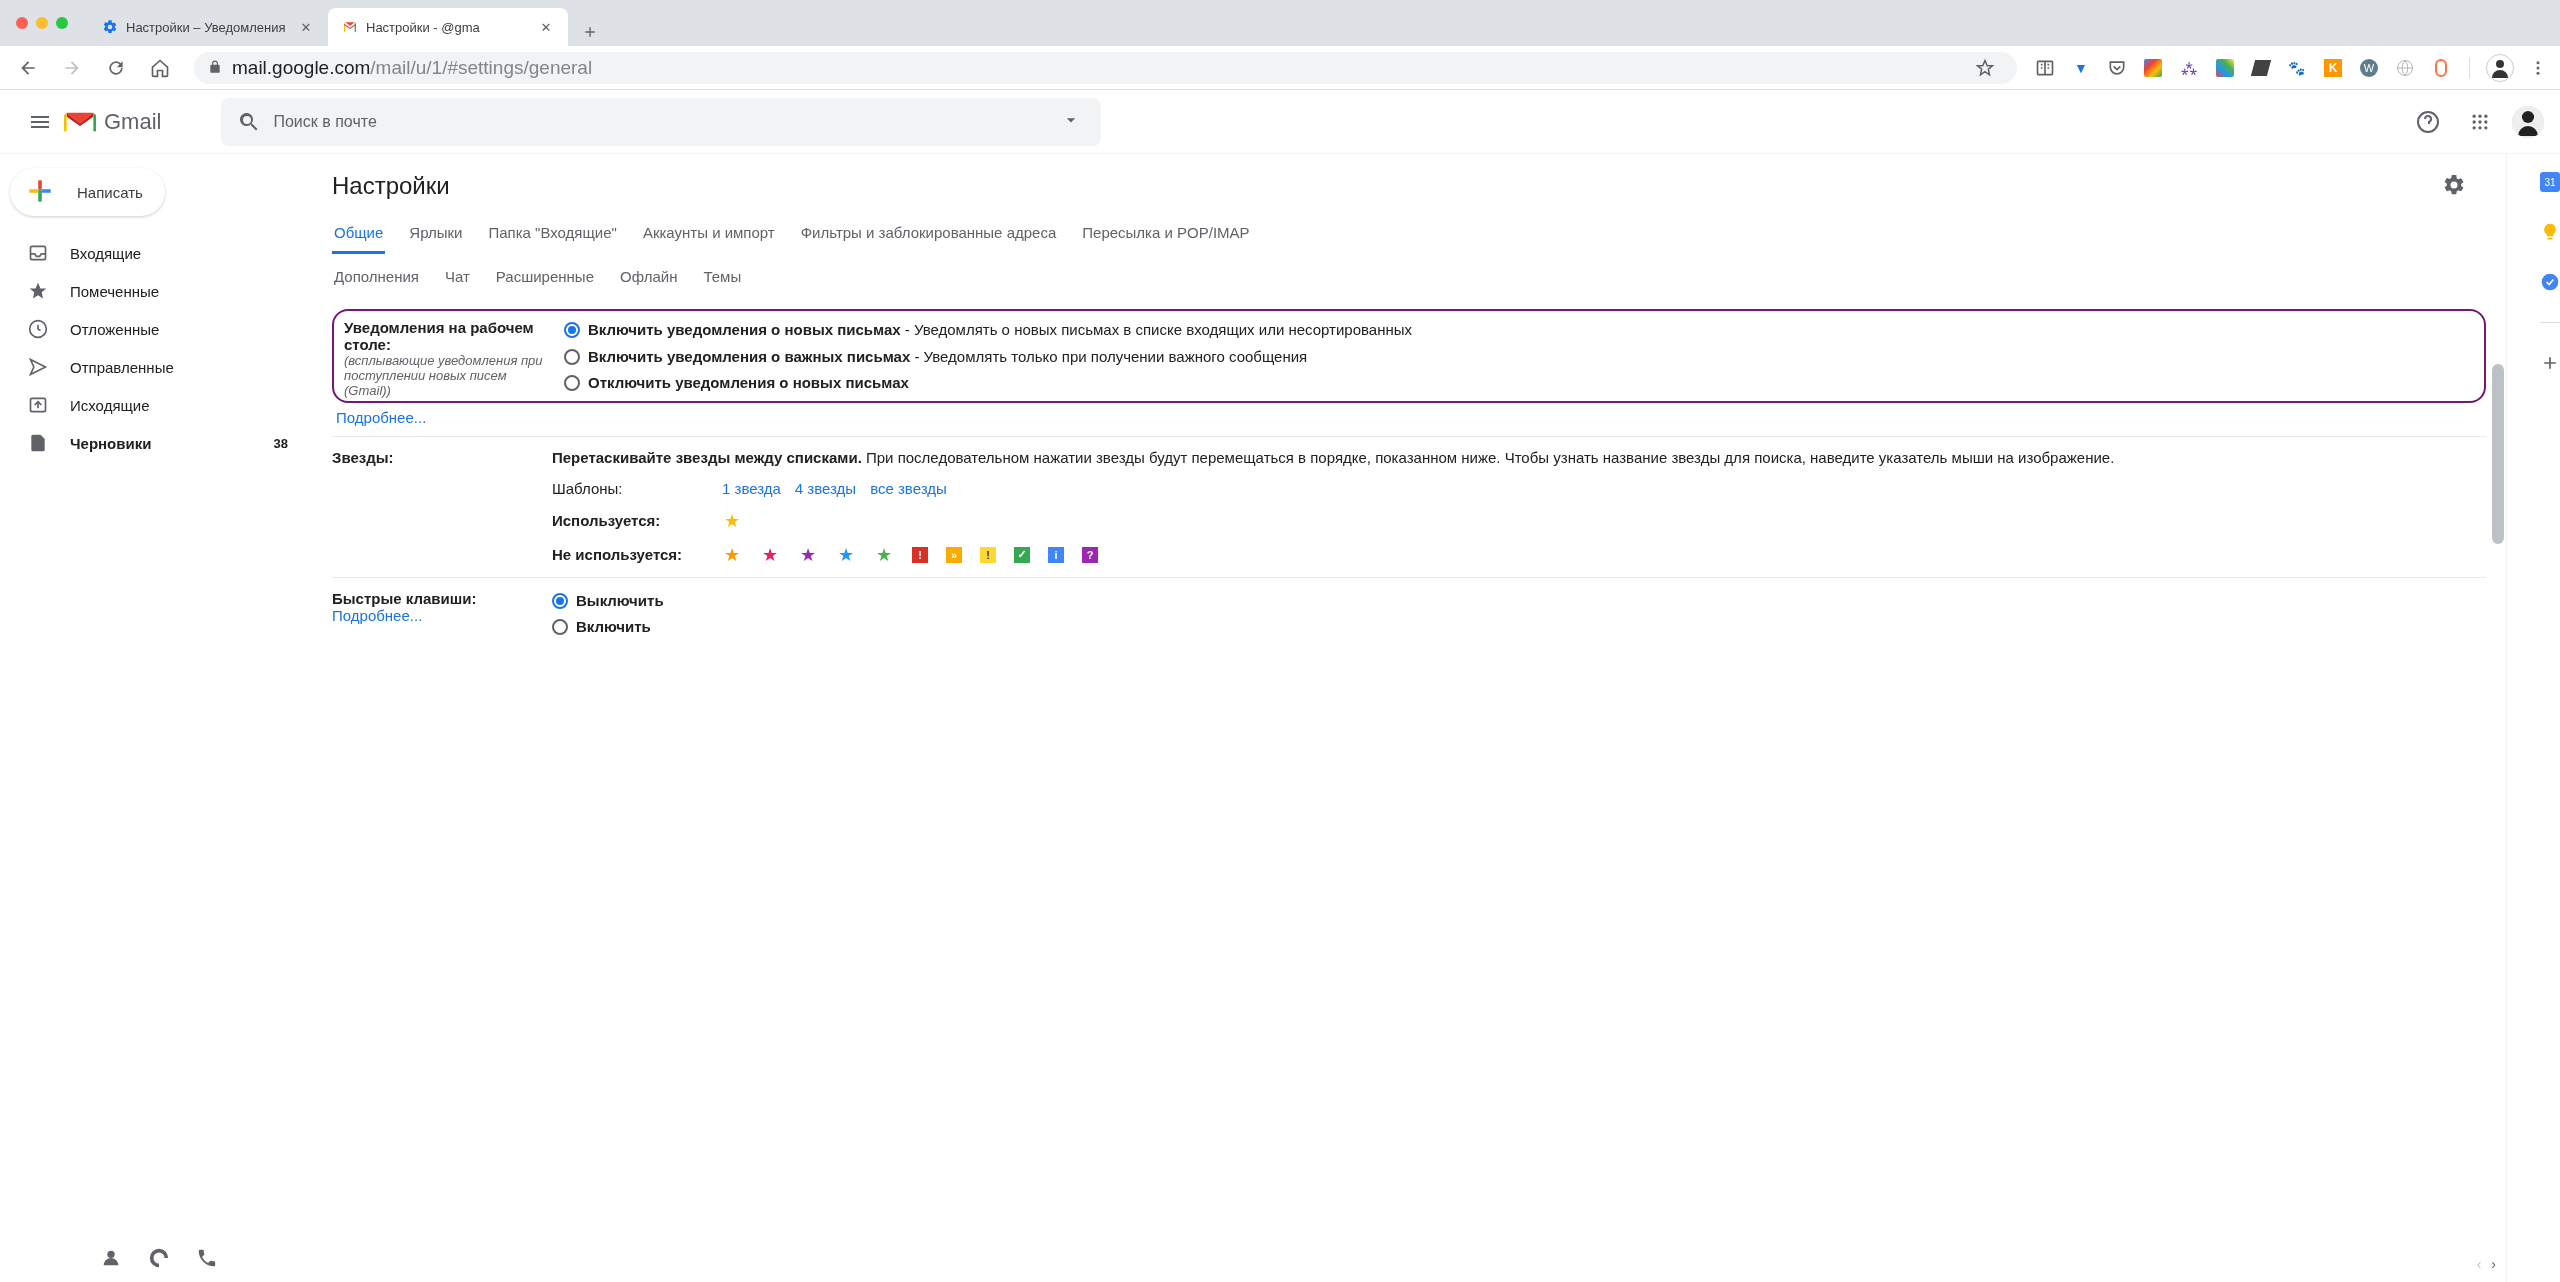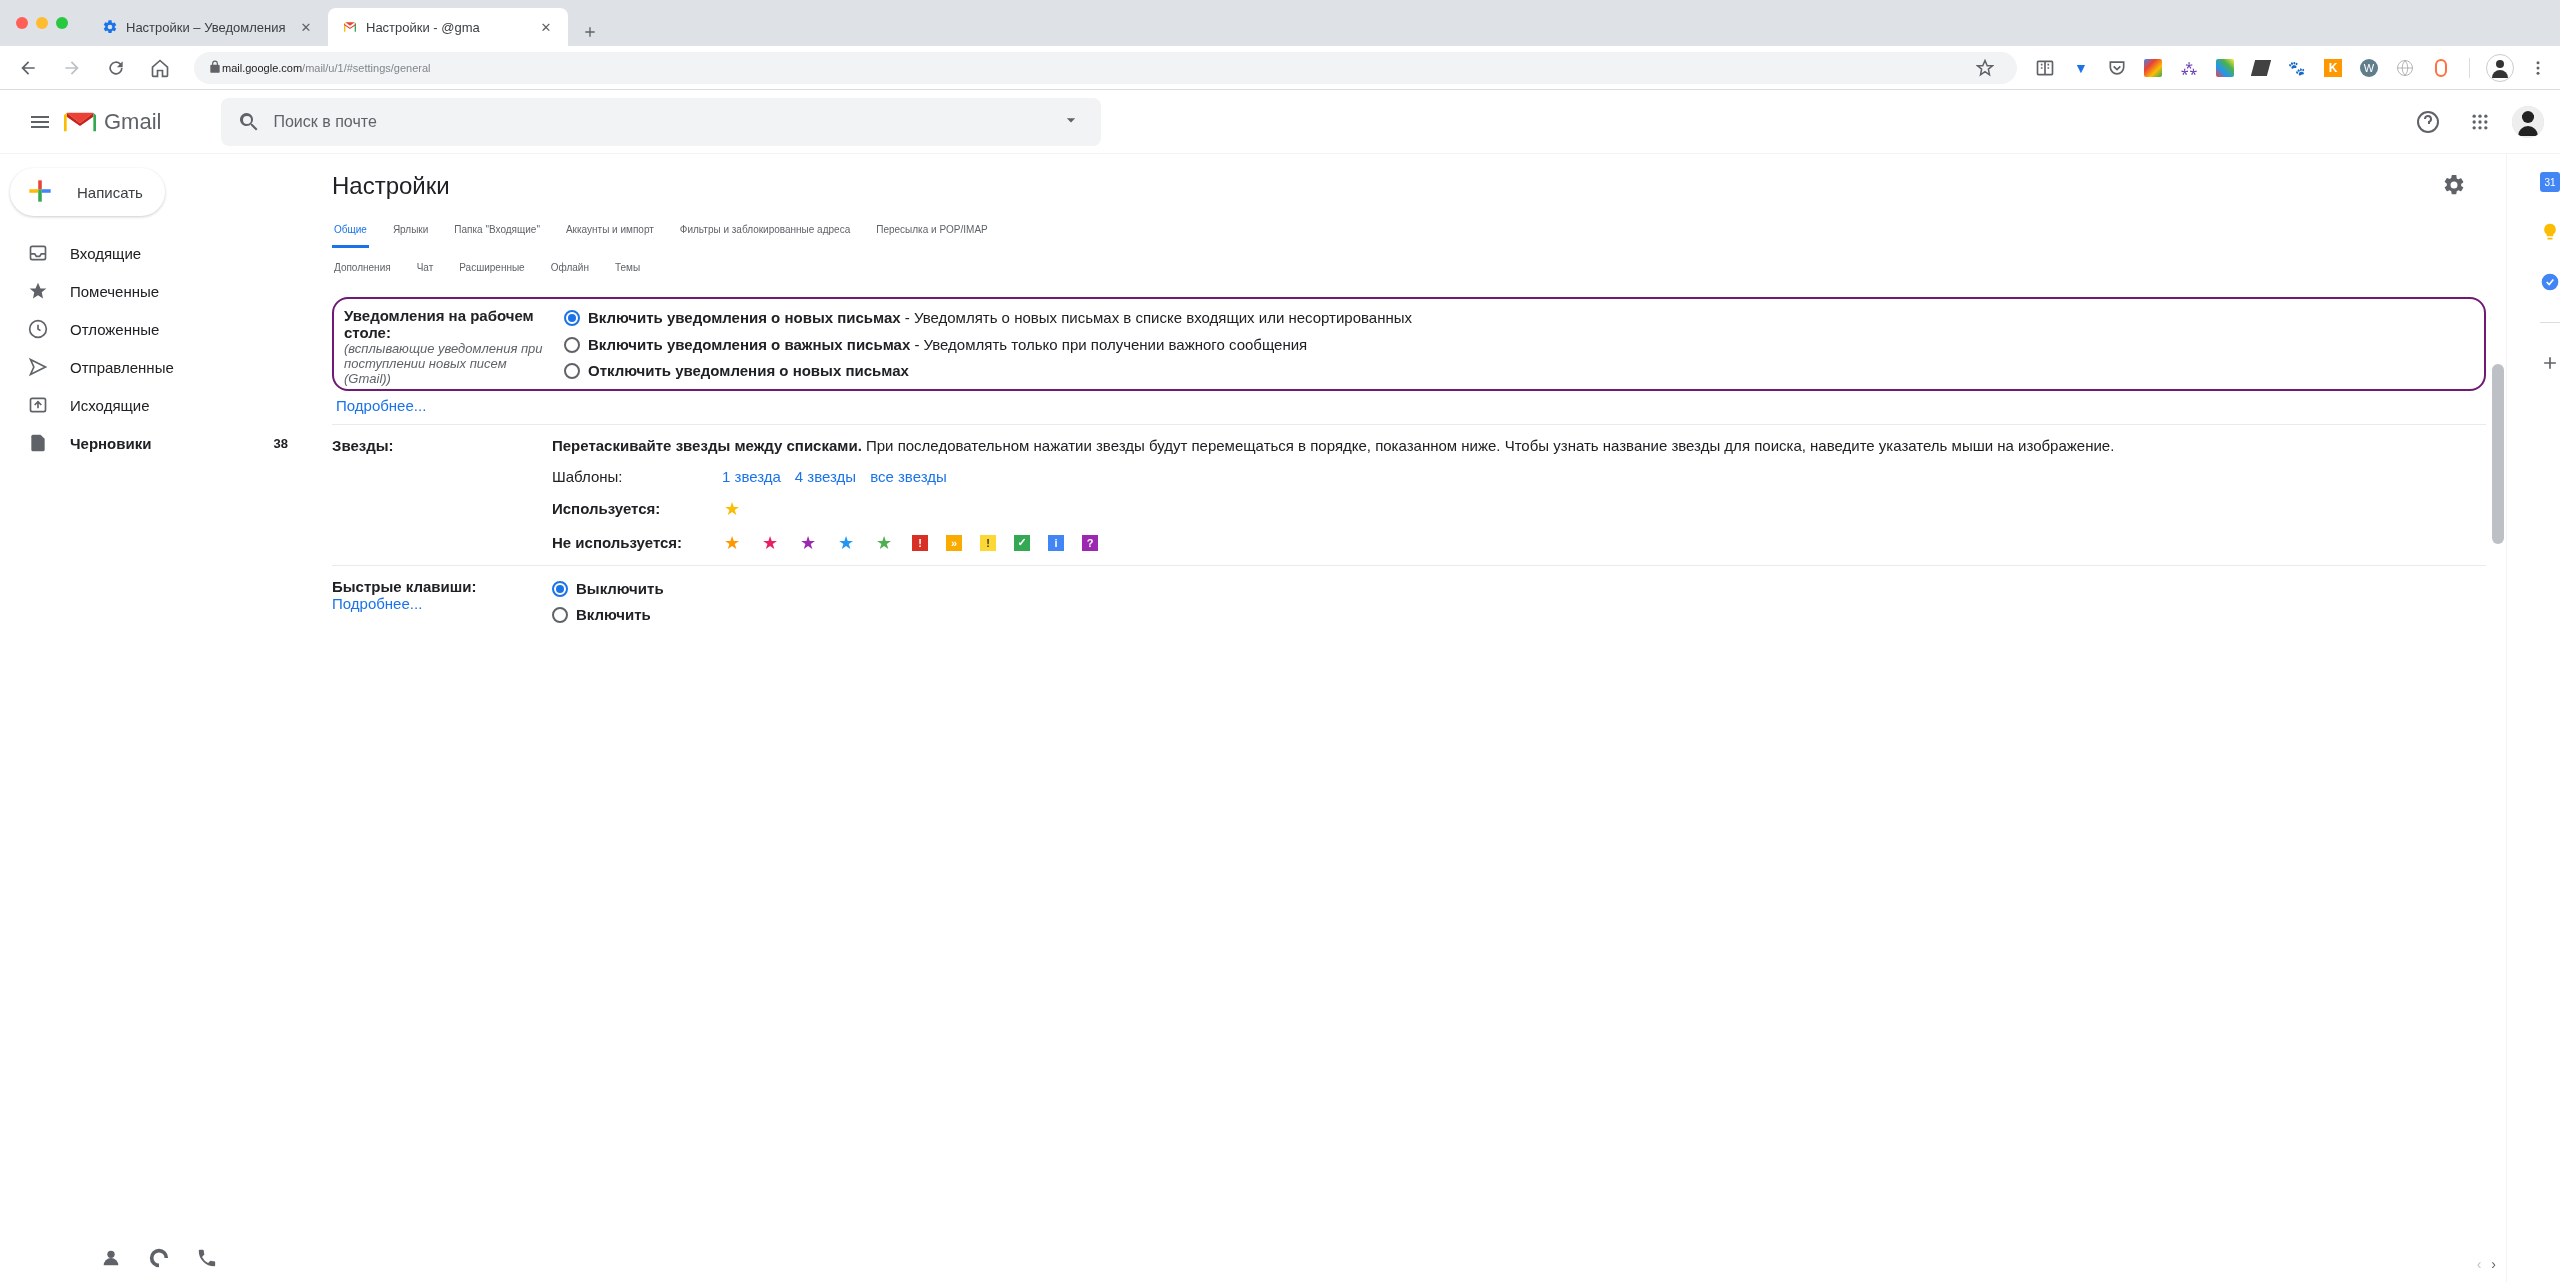--- a/index.html
+++ b/index.html
@@ -15,21 +15,21 @@
 .tabs-row { display: flex; align-items: flex-end; height: 100%; flex: 1; }
 .browser-tab { height: 38px; padding: 0 14px; display: flex; align-items: center; gap: 8px; border-radius: 8px 8px 0 0; font-size: 13px; color: #3c4043; min-width: 240px; max-width: 280px; }
 .browser-tab.active { background: #fff; }
 .tab-favicon { width: 16px; height: 16px; display: flex; align-items: center; justify-content: center; }
 .tab-close { width: 16px; height: 16px; color: #5f6368; margin-left: auto; display: flex; align-items: center; justify-content: center; cursor: pointer; }
 .new-tab-btn { width: 28px; height: 28px; display: flex; align-items: center; justify-content: center; color: #5f6368; margin-left: 8px; }
 
 .toolbar { height: 44px; background: #fff; display: flex; align-items: center; padding: 0 10px; border-bottom: 1px solid #dadce0; gap: 8px; }
 .nav-btn { width: 36px; height: 36px; display: flex; align-items: center; justify-content: center; color: #5f6368; border-radius: 50%; }
 .nav-btn.disabled { color: #bdc1c6; }
-.omnibox { flex: 1; height: 32px; background: #f1f3f4; border-radius: 16px; display: flex; align-items: center; padding: 0 14px; margin: 0 8px; font-size: 11px; justify-content: center; }
+.omnibox { flex: 1; height: 32px; background: #f1f3f4; border-radius: 16px; display: flex; align-items: center; padding: 0 14px; gap: 10px; margin: 0 8px; font-size: 19px; justify-content: center; }
 .omnibox .lock { color: #5f6368; }
 .url-text { color: #202124; }
 .url-text .grey { color: #80868b; }
 .ext-icons { display: flex; align-items: center; gap: 12px; }
 .ext-icon { width: 24px; height: 24px; display: flex; align-items: center; justify-content: center; color: #5f6368; }
 .ext-sep { width: 1px; height: 20px; background: #dadce0; margin: 0 4px; }
 .avatar-small { width: 28px; height: 28px; border-radius: 50%; background: #fff; border: 1px solid #ccc; display: flex; align-items: center; justify-content: center; overflow: hidden; }
 
 
 .gmail-header { height: 64px; display: flex; align-items: center; padding: 0 16px; border-bottom: 1px solid #f1f3f4; }
@@ -58,21 +58,21 @@
 .nav-count { margin-left: auto; font-size: 13px; }
 .bottom-icons { position: absolute; bottom: 10px; left: 0; display: flex; gap: 26px; padding-left: 100px; color: #5f6368; }
 
 
 .content { flex: 1; padding: 18px 20px 0 20px; position: relative; overflow: hidden; }
 .page-title-row { display: flex; align-items: center; }
 .page-title { font-size: 24px; font-weight: 400; color: #202124; }
 .gear-right { margin-left: auto; color: #5f6368; margin-right: 20px; }
 .settings-tabs { margin-top: 14px; }
 .tab-row { display: flex; gap: 22px; flex-wrap: wrap; }
-.tab-item { padding: 10px 2px; font-size: 10px; color: #5f6368; cursor: pointer; }
+.tab-item { padding: 10px 2px; font-size: 15px; color: #5f6368; cursor: pointer; }
 .tab-item.active { color: #1a73e8; border-bottom: 3px solid #1a73e8; font-weight: 500; }
 
 .settings-body { margin-top: 14px; font-size: 15px; }
 .setting-row { display: flex; padding: 12px 0; border-bottom: 1px solid #e8eaed; }
 .setting-label-col { width: 220px; flex-shrink: 0; padding-right: 10px; }
 .setting-label-col .label-bold { font-weight: 700; }
 .setting-label-col .label-sub { font-size: 13px; color: #5f6368; font-style: italic; }
 .setting-label-col .link { color: #1a73e8; font-size: 15px; }
 .setting-value-col { flex: 1; }
 .radio-line { display: flex; align-items: flex-start; gap: 8px; margin-bottom: 4px; line-height: 1.5; }

